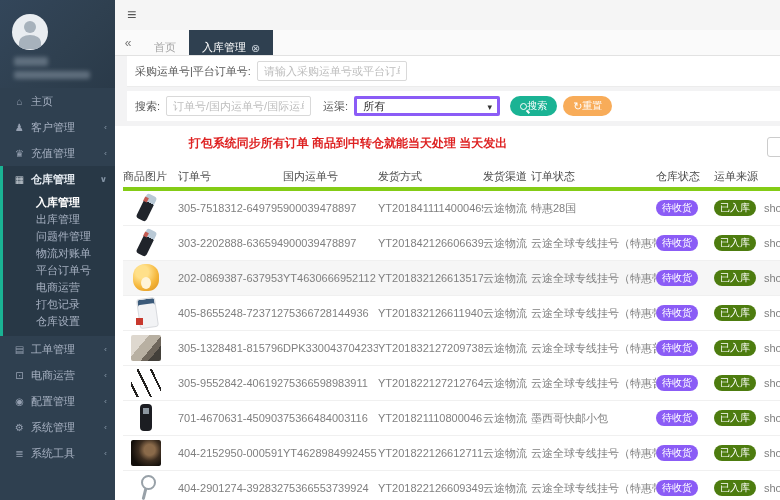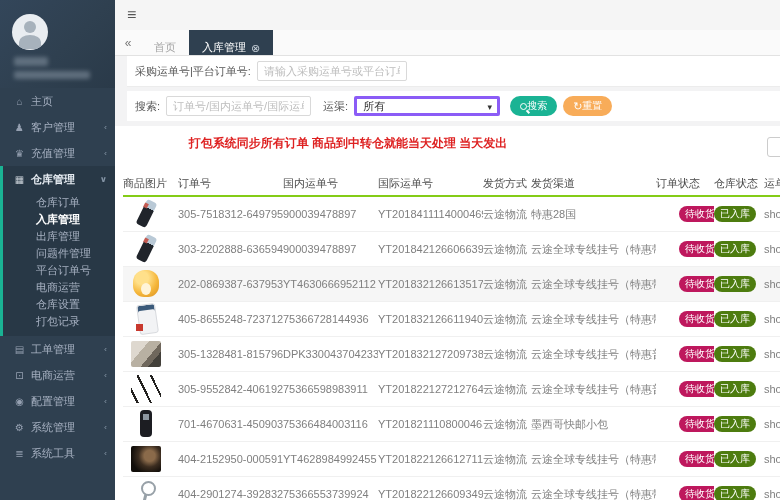--- a/index.html
+++ b/index.html
@@ -54,31 +54,31 @@
          display:inline-flex; align-items:center; cursor:pointer; white-space:nowrap; }
   .btn.green { background:#1ab394; margin-left:10px; }
   .btn.orange { background:#f8ac59; margin-left:6px; }
   .mag { width:7px; height:7px; border:1.5px solid #fff; border-radius:50%; position:relative; display:inline-block; }
   .mag::after { content:''; position:absolute; width:1.5px; height:4px; background:#fff; left:6px; top:6px; transform:rotate(-45deg); }
   .reload { font-size:11px; line-height:1; }
   .gap4 { height:4px; background:#f3f3f4; } .gap5 { height:5px; background:#f3f3f4; }
 
   .content { flex:1; background:#fff; position:relative; overflow:hidden; padding-left:8px; }
   .cutbox { position:absolute; right:-7px; top:11px; width:20px; height:20px; background:#fff; border:1px solid #ccc; border-radius:3px; }
-  .notice { width:450px; text-align:center; font-size:12px; font-weight:bold; color:#de2121; margin:9px 0 19px 0; white-space:nowrap; }
+  .notice { width:450px; text-align:center; font-size:12px; font-weight:bold; color:#de2121; margin:9px 0 13px 0; white-space:nowrap; }
 
   .grid { display:grid; grid-template-columns:55px 105px 95px 105px 48px 125px 58px 50px 40px; align-items:center; }
-  .thead { height:26px; border-bottom:2px solid #84cc16; }
+  .thead { height:26px; border-bottom:4px solid #84cc16; }
   .th { font-size:11px; color:#4a4a4a; white-space:nowrap; overflow:hidden; }
   .trow { height:35px; border-bottom:1px solid #f0f0f0; font-size:11px; color:#7f7f7f; }
   .trow:nth-child(3) { background:#f6f6f6; }
   .td { white-space:nowrap; overflow:hidden; }
   .badge { display:inline-block; min-width:42px; text-align:center; padding:3px 6px; border-radius:11px;
            color:#fff; font-size:10px; line-height:1; }
-  .badge.green { background:#be185d;margin-left:23px; }
+  .badge.green { background:#8b5cf6; }
   .badge.blue  { background:#4d7c0f; }
 
   
   .thumb { width:34px; height:32px; position:relative; margin-left:6px; }
   .thumb-gadget-dark::before { content:''; position:absolute; left:12px; top:2px; width:11px; height:27px; border-radius:3px;
       background:linear-gradient(180deg,#b9c9d6 0 30%,#20242b 30%); transform:rotate(26deg); }
   .thumb-gadget-dark::after { content:''; position:absolute; left:15px; top:5px; width:4px; height:5px; background:#c45b52; transform:rotate(26deg); }
   .thumb-lucky-cat::before { content:''; position:absolute; left:4px; top:2px; width:26px; height:27px; border-radius:45% 45% 42% 42%;
       background:radial-gradient(circle at 35% 30%,#ffe08a 0 25%,#f5b63a 60%,#d98f1f); }
   .thumb-lucky-cat::after { content:''; position:absolute; left:12px; top:15px; width:10px; height:12px; border-radius:50%; background:#fff4d8; }
@@ -128,28 +128,28 @@
             <span class="mchev">‹</span>
           </div>
         </div>
         <div class="mgroup open">
           <div class="mitem">
             <span class="micon">▦</span>
             <span class="mlabel">仓库管理</span>
             <span class="mchev">∨</span>
           </div>
           <div class="submenu">
-            <div class="sitem">仓库订单</div>
             <div class="sitem active">入库管理</div>
             <div class="sitem">出库管理</div>
             <div class="sitem">问题件管理</div>
+            <div class="sitem">物流对账单</div>
             <div class="sitem">平台订单号</div>
             <div class="sitem">电商运营</div>
+            <div class="sitem">打包记录</div>
             <div class="sitem">仓库设置</div>
-            <div class="sitem">打包记录</div>
           </div>
         </div>
         <div class="mgroup">
           <div class="mitem">
             <span class="micon">▤</span>
             <span class="mlabel">工单管理</span>
             <span class="mchev">‹</span>
           </div>
         </div>
         <div class="mgroup">
@@ -228,21 +228,20 @@
     <div class="gap5"></div>
 
     <div class="content">
       <div class="cutbox"></div>
       <div class="notice">打包系统同步所有订单 商品到中转仓就能当天处理 当天发出</div>
       <div>
         <div class="grid thead">
             <div class="th">商品图片</div>
             <div class="th">订单号</div>
             <div class="th">国内运单号</div>
-            <div class="th">国际运单号</div>
             <div class="th">发货方式</div>
             <div class="th">发货渠道</div>
             <div class="th">订单状态</div>
             <div class="th">仓库状态</div>
             <div class="th">运单来源</div>
           </div>
         <div>
             <div class="grid trow">
               <div class="td">
                 <div class="thumb thumb-gadget-dark"></div>

